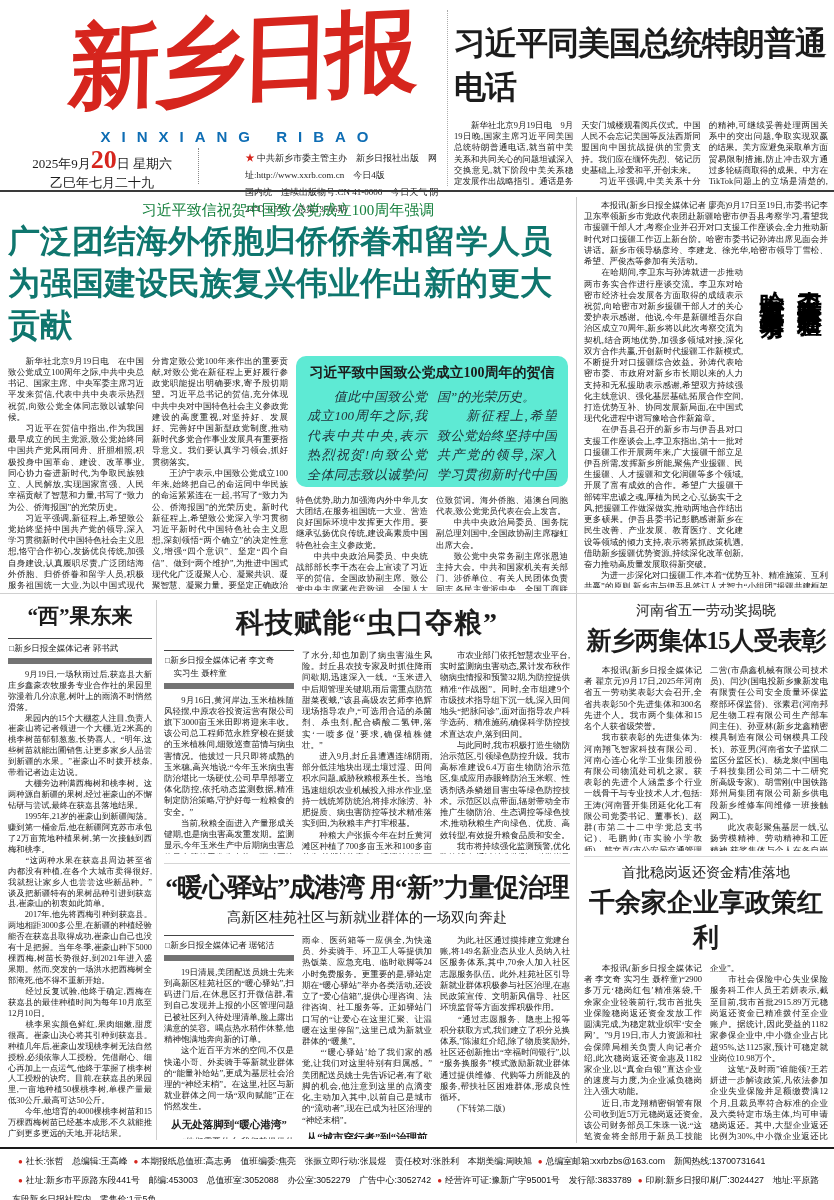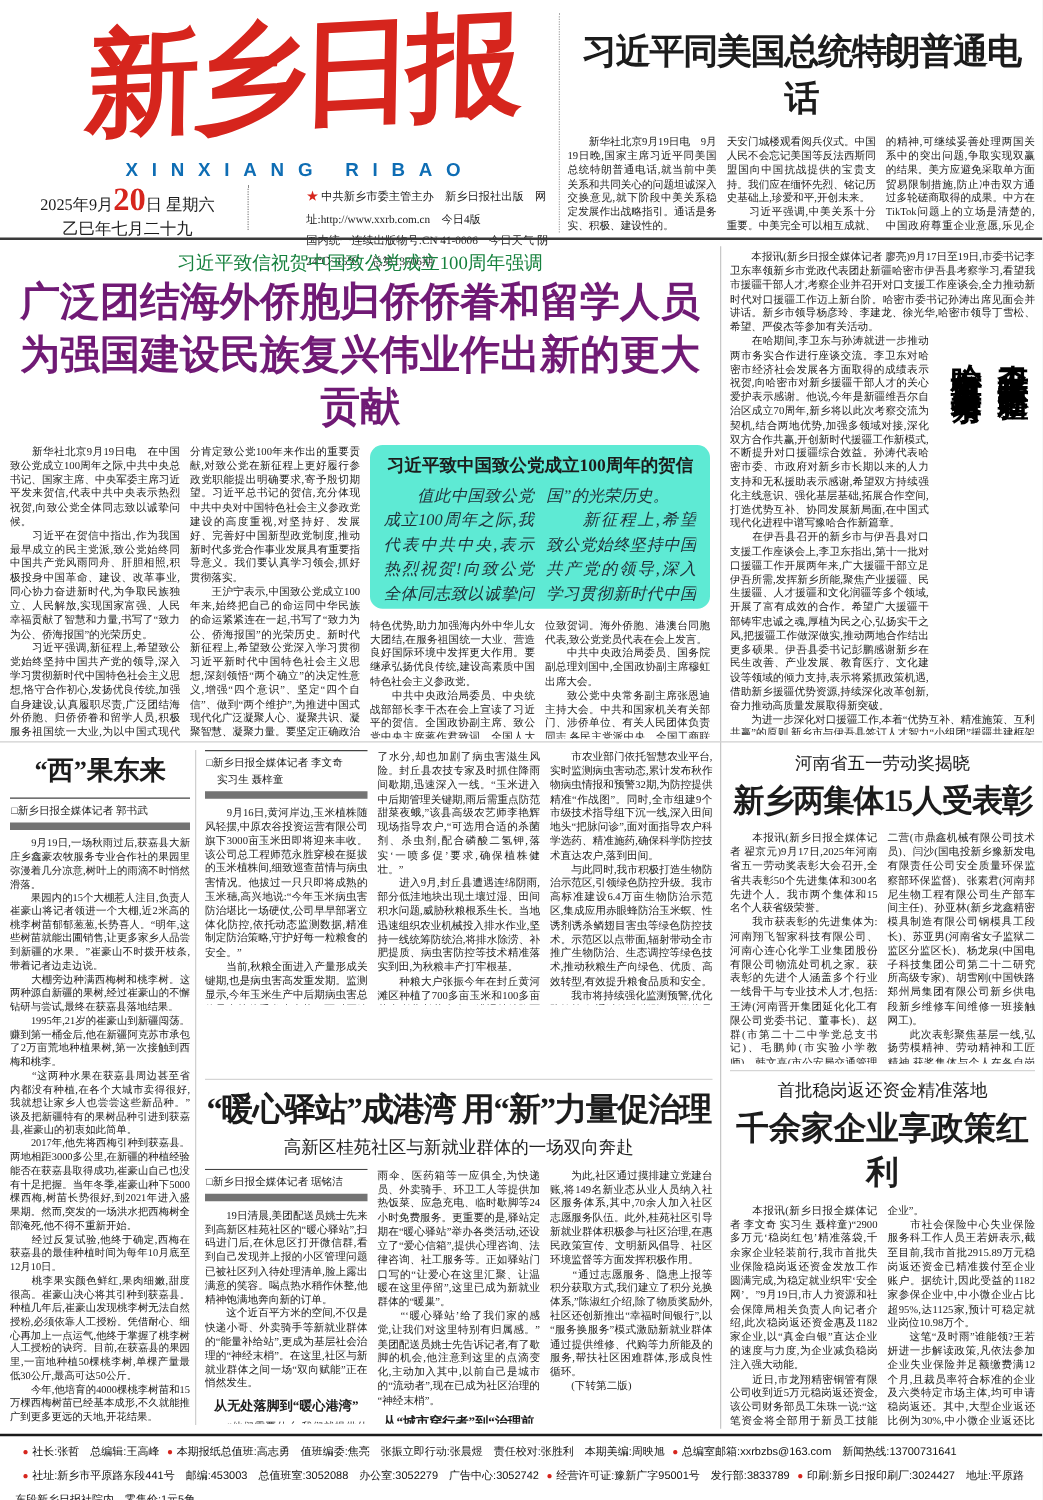--- a/index.html
+++ b/index.html
@@ -19,38 +19,38 @@
         font-family:"Liberation Sans","DejaVu Sans",sans-serif;}
   .date-block{position:absolute;left:16px;top:147px;width:172px;text-align:center;font-size:13px;line-height:1.45;}
   .date-day{font-size:26px;color:#d6251d;font-weight:bold;line-height:1;}
   .mast-divider{position:absolute;left:198px;top:148px;height:36px;border-left:1px dotted #888;}
   .pub-info{position:absolute;left:208px;top:148px;width:238px;font-size:9px;line-height:1.9;color:#222;margin-left:37px;}
   .emblem{color:#d6251d;font-size:10px;margin-right:2px;}
   .mast-vrule{position:absolute;left:447px;top:10px;height:176px;border-left:1px dotted #aaa;}
 
   
   .top-article{position:absolute;left:454px;top:8px;width:374px;height:180px;overflow:hidden;}
-  .top-article .hl{font-size:28px;font-weight:900;text-align:center;letter-spacing:-1px;margin:14px 0 10px;}
+  .top-article .hl{font-size:32px;font-weight:900;letter-spacing:-1px;margin:14px 0 10px;}
   .cols{display:flex;gap:8px;overflow:hidden;}
   .top-article .cols{height:112px;}
   .bodytxt{font-size:8.5px;line-height:1.32;color:#222;}
   .top-article .col{flex:1;}
 
   .rule-main{position:absolute;left:0;top:190px;width:834px;border-top:2px solid #3a3a3a;}
   .rule-mid{position:absolute;left:0;top:593px;width:834px;border-top:1px solid #d0d0d0;}
   .vrule-right{position:absolute;left:576px;top:197px;height:946px;border-left:1px solid #c8c8c8;}
   .vrule-left{position:absolute;left:156px;top:600px;height:540px;border-left:1px solid #d0d0d0;}
   .rule-tech{position:absolute;left:164px;top:863px;width:406px;border-top:1px solid #d5d5d5;}
   .rule-award{position:absolute;left:584px;top:856px;width:244px;border-top:1px solid #d5d5d5;}
 
   
   .lead{position:absolute;left:8px;top:197px;width:560px;height:394px;overflow:hidden;}
   .lead .kicker{text-align:center;font-size:15px;margin-top:4px;color:#15803d;}
   .lead .hl{font-family:"Liberation Sans","DejaVu Sans",sans-serif;font-weight:900;
-            font-size:32px;line-height:1.32;text-align:center;letter-spacing:0px;color:#701a75;}
+            font-size:32px;line-height:1.32;letter-spacing:0px;color:#0f766e;}
   .lead .body{display:flex;gap:8px;margin-top:9px;height:276px;overflow:hidden;}
   .bcol{width:136px;flex:none;}
   .lead .mid{width:272px;flex:none;display:flex;flex-direction:column;}
   .letter-box{background:#5eead4;border-radius:10px;padding:7px 11px;height:131px;overflow:hidden;box-sizing:border-box;}
   .letter-box .bt{text-align:center;font-size:14px;font-weight:bold;margin:1px 0 5px;}
   .letter-box .cols{gap:10px;}
   .letter-box .col{flex:1;font-size:13px;line-height:1.5;font-style:italic;color:#21303a;}
   .lead .under{display:flex;gap:8px;margin-top:8px;flex:1;overflow:hidden;}
   .lead .under .col{flex:1;}
 
@@ -191,20 +191,21 @@
 　　1995年,21岁的崔豪山到新疆闯荡。赚到第一桶金后,他在新疆阿克苏市承包了2万亩荒地种植果树,第一次接触到西梅和桃李。
 　　“这两种水果在获嘉县周边甚至省内都没有种植,在各个大城市卖得很好,我就想让家乡人也尝尝这些新品种。”谈及把新疆特有的果树品种引进到获嘉县,崔豪山的初衷如此简单。
 　　2017年,他先将西梅引种到获嘉县。两地相距3000多公里,在新疆的种植经验能否在获嘉县取得成功,崔豪山自己也没有十足把握。当年冬季,崔豪山种下5000棵西梅,树苗长势很好,到2021年进入盛果期。然而,突发的一场洪水把西梅树全部淹死,他不得不重新开始。
 　　经过反复试验,他终于确定,西梅在获嘉县的最佳种植时间为每年10月底至12月10日。
 　　桃李果实颜色鲜红,果肉细嫩,甜度很高。崔豪山决心将其引种到获嘉县。种植几年后,崔豪山发现桃李树无法自然授粉,必须依靠人工授粉。凭借耐心、细心再加上一点运气,他终于掌握了桃李树人工授粉的诀窍。目前,在获嘉县的果园里,一亩地种植50棵桃李树,单棵产量最低30公斤,最高可达50公斤。
 　　今年,他培育的4000棵桃李树苗和15万棵西梅树苗已经基本成形,不久就能推广到更多更远的天地,开花结果。
 　　崔豪山还有更大的雄心,他与河南农业大学、市林业局林业站合作,建立GAP绿色防控基地,努力让消费者吃到更放心的水果。</div>
   </div>
 
   <div class="tech">
+    <div class="hl serif">科技赋能“虫口夺粮”</div>
     <div class="cols">
       <div class="col">
         <div class="byline pre">□新乡日报全媒体记者 李文奇
 　实习生 聂梓童</div>
         <div class="bodytxt just pre">　　9月16日,黄河岸边,玉米植株随风轻摆,中原农谷投资运营有限公司旗下3000亩玉米田即将迎来丰收。该公司总工程师范永胜穿梭在挺拔的玉米植株间,细致巡查苗情与病虫害情况。他拔过一只只即将成熟的玉米穗,高兴地说:“今年玉米病虫害防治堪比一场硬仗,公司早早部署立体化防控,依托动态监测数据,精准制定防治策略,守护好每一粒粮食的安全。”
 　　当前,秋粮全面进入产量形成关键期,也是病虫害高发重发期。监测显示,今年玉米生产中后期病虫害总体呈中等偏重发生态势。面对严峻形势,我市闻“虫”而动,以“技术指导+绿色防控”为抓手,全力推进病虫害防治关键技术落实,打响“虫口夺粮”攻坚战。
 　　近期降雨为全市秋作物生长补充</div>
       </div>
       <div class="col bodytxt just pre">了水分,却也加剧了病虫害滋生风险。封丘县农技专家及时抓住降雨间歇期,迅速深入一线。“玉米进入中后期管理关键期,雨后需重点防范甜菜夜蛾,”该县高级农艺师李艳辉现场指导农户,“可选用合适的杀菌剂、杀虫剂,配合磷酸二氢钾,落实‘一喷多促’要求,确保植株健壮。”
 　　进入9月,封丘县遭遇连绵阴雨,部分低洼地块出现土壤过湿、田间积水问题,威胁秋粮根系生长。当地迅速组织农业机械投入排水作业,坚持一线统筹防统治,将排水除涝、补肥提质、病虫害防控等技术精准落实到田,为秋粮丰产打牢根基。

